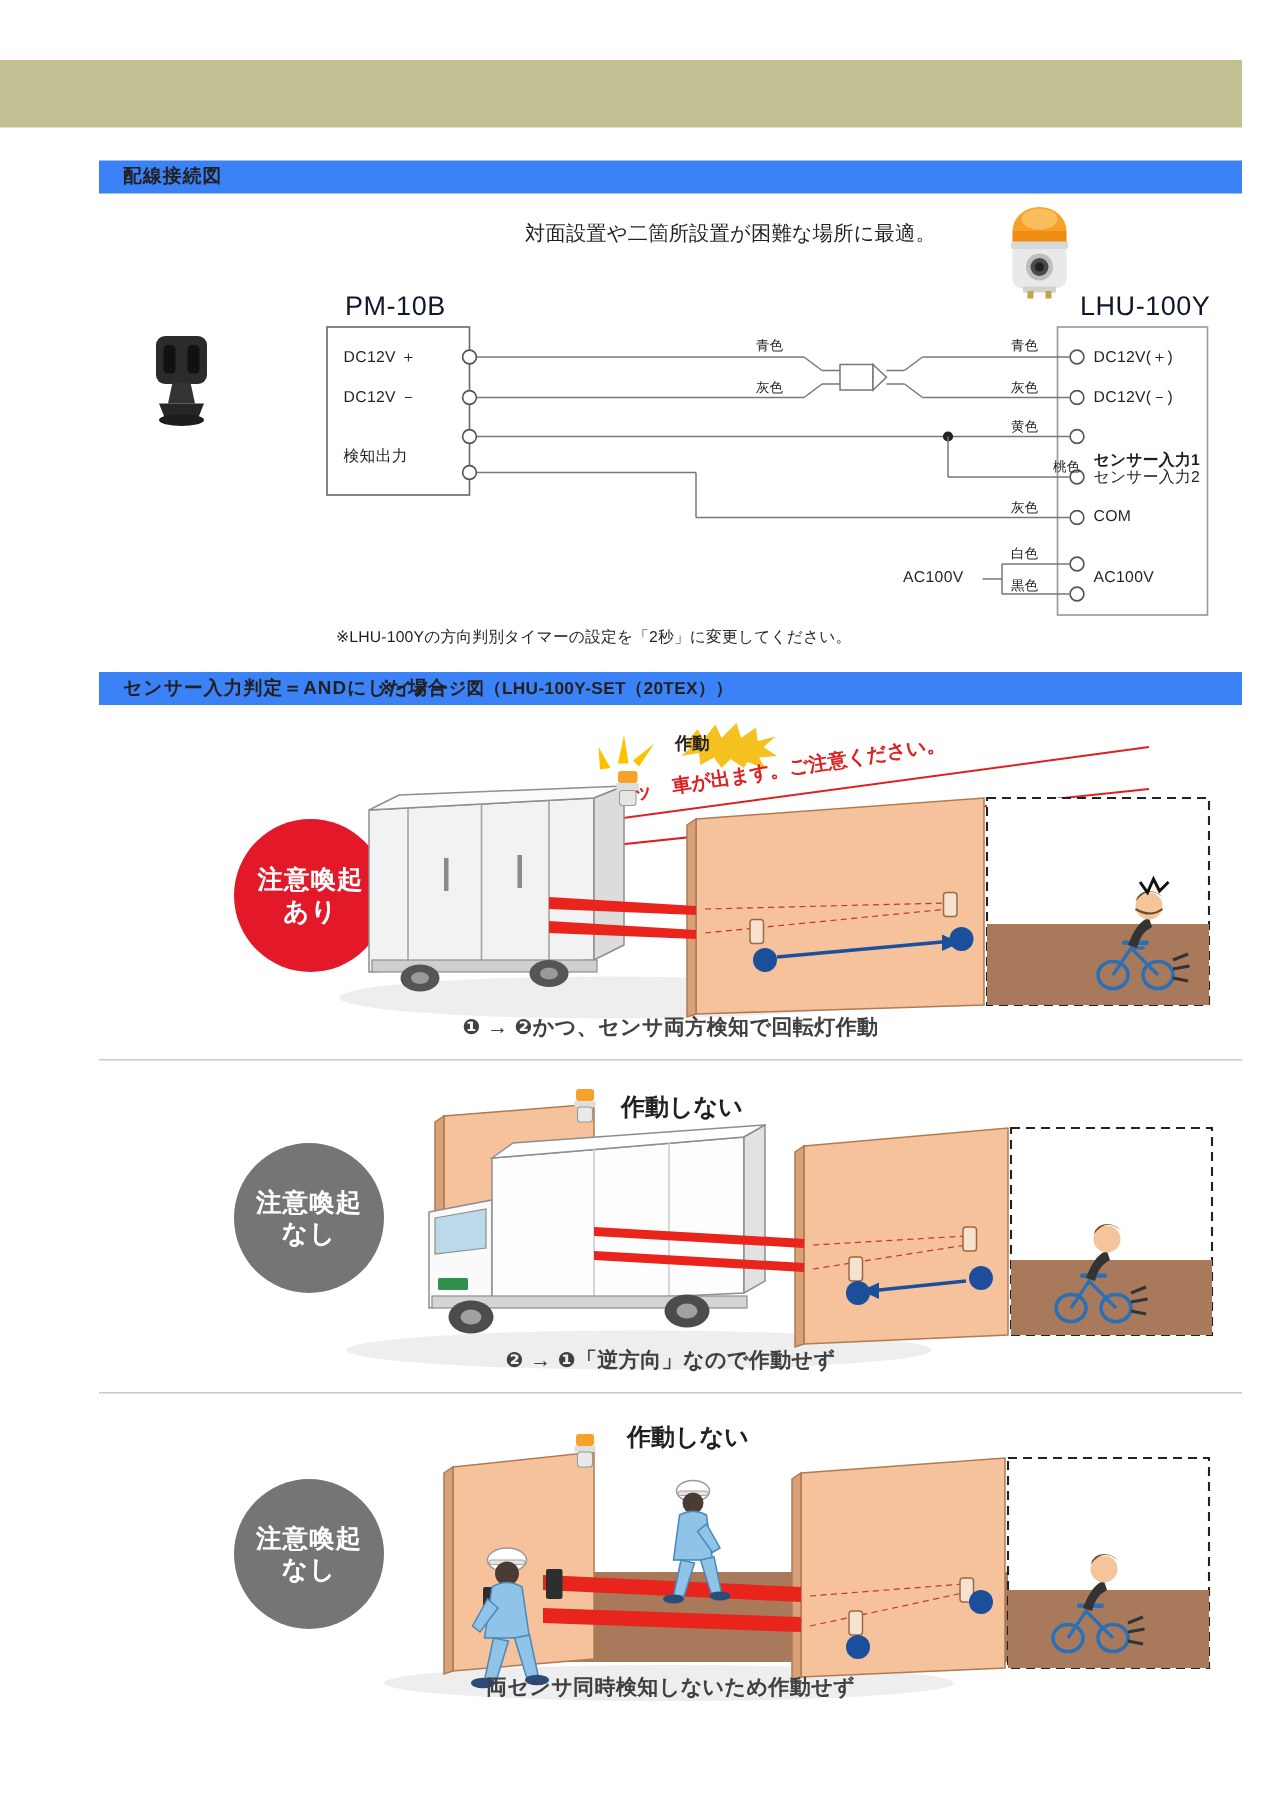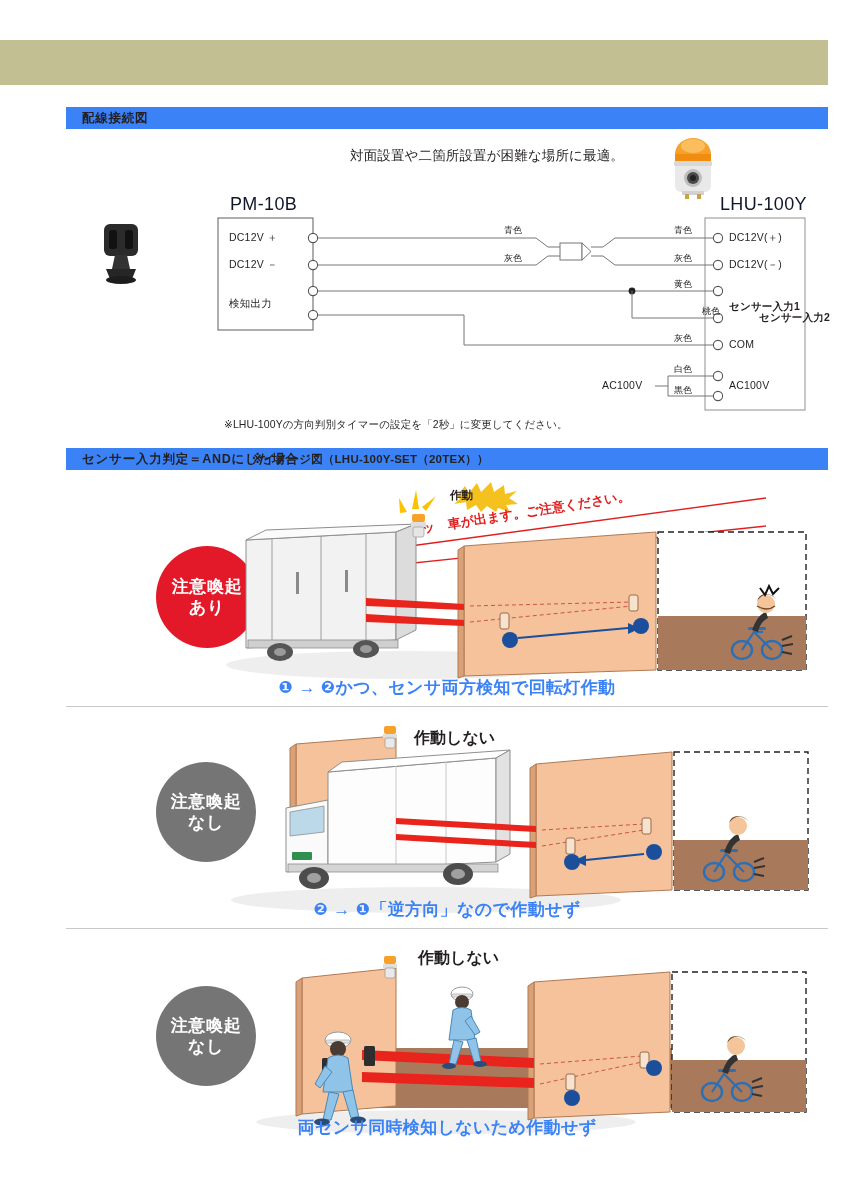--- a/index.html
+++ b/index.html
@@ -58,21 +58,21 @@
   .badge{
     position:absolute;border-radius:50%;display:flex;flex-direction:column;
     align-items:center;justify-content:center;color:#fff;font-weight:bold;
     font-size:17px;line-height:21px;letter-spacing:.04em;text-align:center;
   }
   .badge-red{background:#e3192a;}
   .badge-gray{background:#757575;}
 
   .caption{
     position:absolute;width:762px;left:0;text-align:center;
-    font-size:17px;font-weight:bold;color:#3b82f6;letter-spacing:.02em;
+    font-size:14px;font-weight:bold;color:#404040;letter-spacing:.02em;
   }
 
   .small-lbl{position:absolute;font-size:16px;font-weight:bold;color:#231f20;white-space:nowrap;}
   .buzz{
     position:absolute;font-size:13px;font-weight:bold;color:#e02020;white-space:nowrap;
     transform-origin:left center;
   }
   .burst-lbl{position:absolute;font-size:11.5px;font-weight:bold;color:#231f20;white-space:nowrap;}
 </style>
 </head>
@@ -174,21 +174,21 @@
     <div class="wtitle" style="left:164px;top:4px;">PM-10B</div>
     <div class="wtitle" style="left:642px;top:4px;margin-left:12px;">LHU-100Y</div>
 
     <div class="wlabel" style="left:163px;top:41px;">DC12V ＋</div>
     <div class="wlabel" style="left:163px;top:68px;">DC12V －</div>
     <div class="wlabel" style="left:163px;top:107px;">検知出力</div>
 
     <div class="wlabel" style="left:663px;top:41px;">DC12V(＋)</div>
     <div class="wlabel" style="left:663px;top:68px;">DC12V(－)</div>
     <div class="wlabel" style="left:663px;top:94px;font-weight:bold;margin-top:16px;">センサー入力1</div>
-    <div class="wlabel" style="left:663px;top:121px;font-weight:bold;margin-left:30px;">センサー入力2</div>
+    <div class="wlabel" style="left:663px;top:121px;font-weight:normal;">センサー入力2</div>
     <div class="wlabel" style="left:663px;top:148px;">COM</div>
     <div class="wlabel" style="left:663px;top:189px;">AC100V</div>
 
     <div class="wcolor" style="left:438px;top:34px;">青色</div>
     <div class="wcolor" style="left:438px;top:62px;">灰色</div>
 
     <div class="wcolor" style="left:608px;top:34px;">青色</div>
     <div class="wcolor" style="left:608px;top:62px;">灰色</div>
     <div class="wcolor" style="left:608px;top:88px;">黄色</div>
     <div class="wcolor" style="left:636px;top:115px;">桃色</div>

